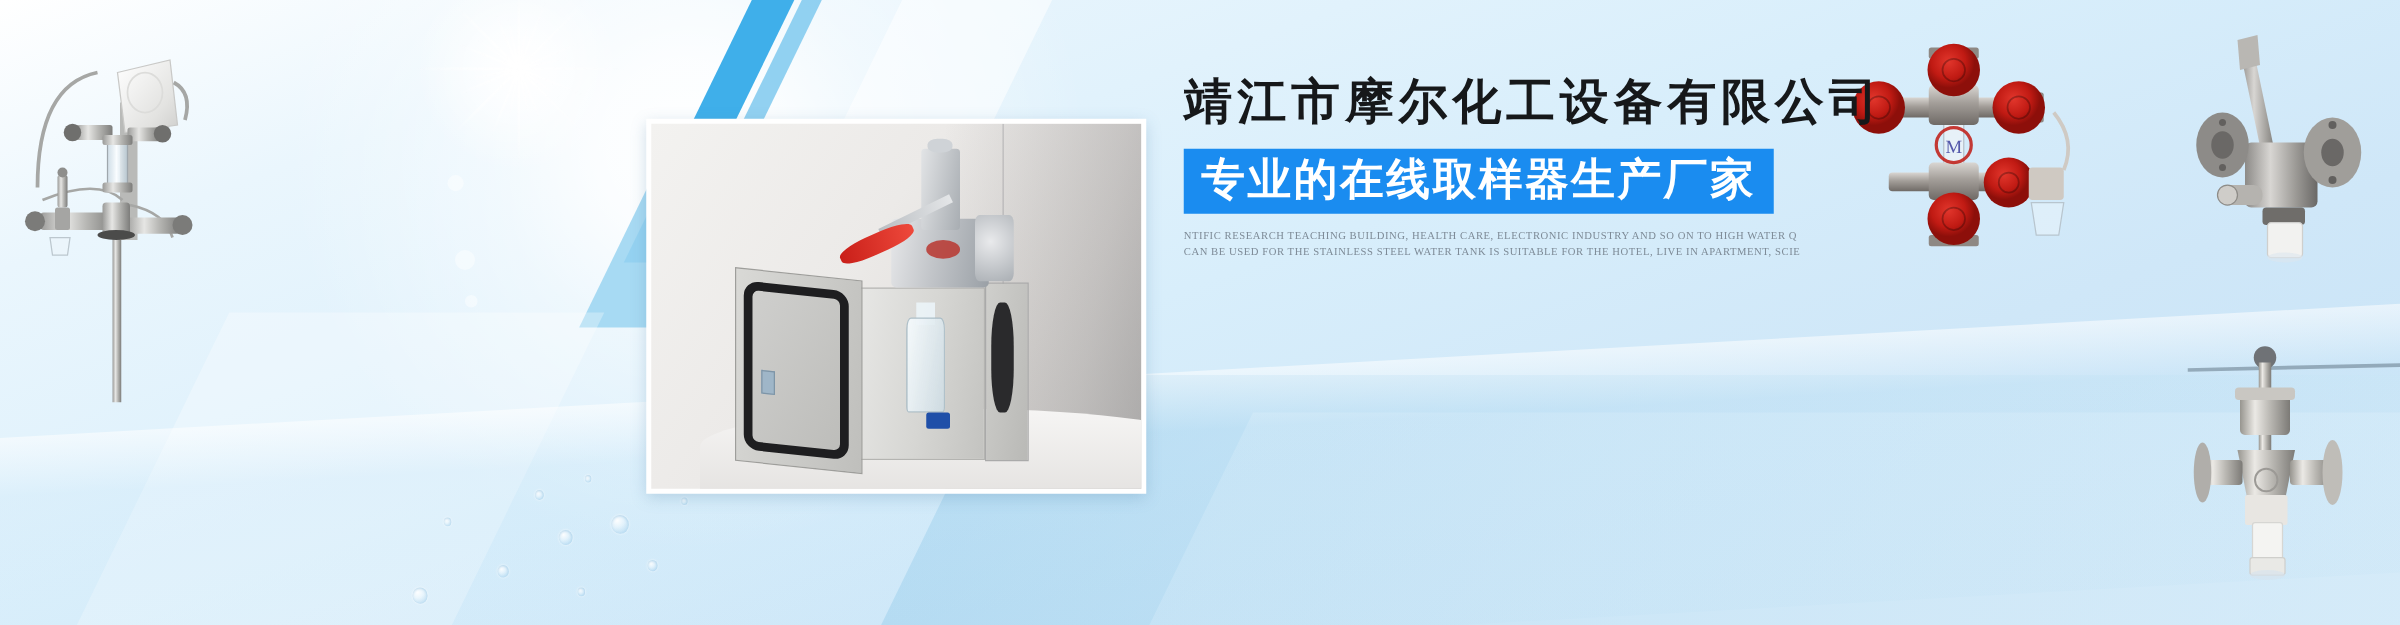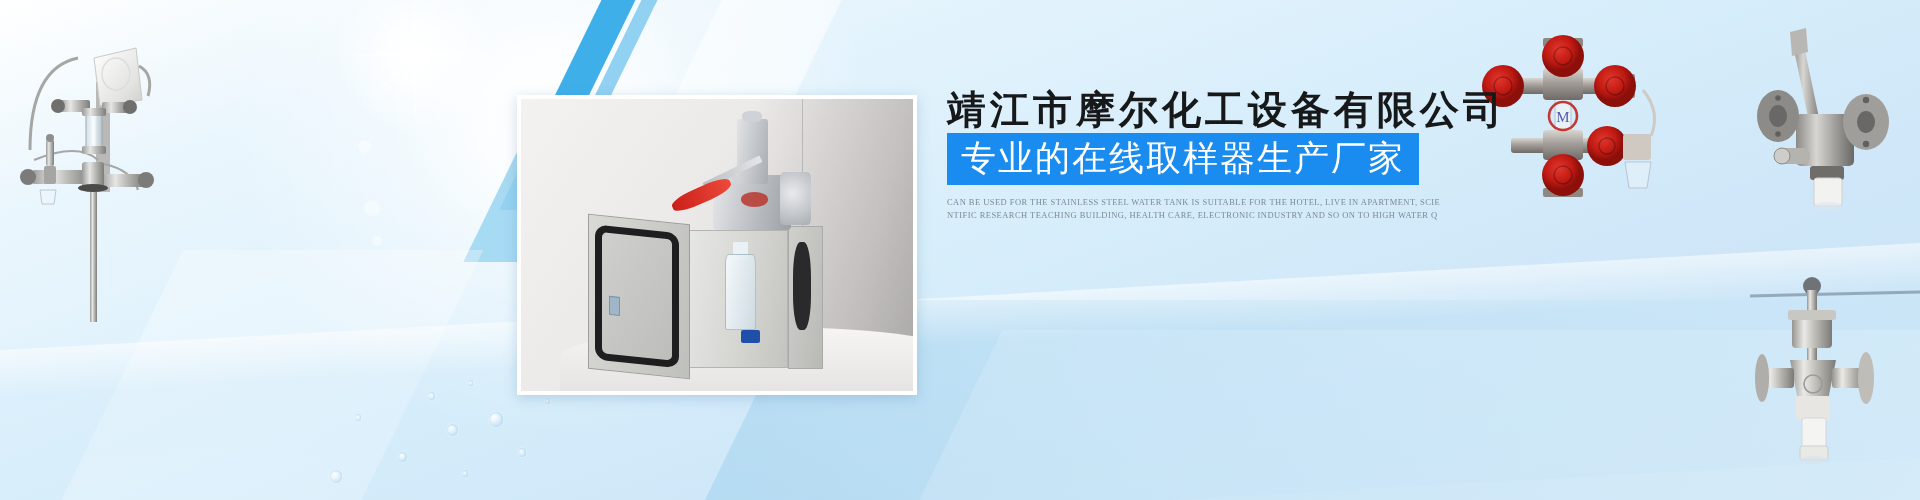--- a/index.html
+++ b/index.html
@@ -218,37 +218,38 @@
     background:linear-gradient(100deg,#b9bdc1,#e4e6e8);
     transform:rotate(-26deg);
   }
   .label-plate{
     position:absolute; left:56%; top:32%; width:7%; height:5%;
     background:#b9362f; border-radius:50%;
     opacity:.85;
   }
 
   
-  .copy{ position:absolute; left:947px; top:88px; width:720px; }
+  .copy{ position:absolute; left:947px; top:60px; width:720px; }
 
   .company{
     font-family:"Liberation Serif", serif;
     font-size:39px;
     font-weight:700;
     letter-spacing:4px;
     color:#16181a;
     line-height:1.15;
     white-space:nowrap;
   }
   .hl-primary{
     display:inline-block;
+    margin-top:14px;
     background:#1a8cf0;
     color:#ffffff;
     font-size:35px;
-    font-weight:400;
+    font-weight:700;
     letter-spacing:2px;
     padding:6px 14px 8px 14px;
     line-height:1.08;
     white-space:nowrap;
   }
   .subline{
     margin-top:15px;
     font-size:25px;
     font-weight:400;
     letter-spacing:1px;
@@ -555,19 +556,19 @@
 
   <div class="copy">
 
     <div class="company">靖江市摩尔化工设备有限公司</div>
 
     <div><span class="hl-primary">专业的在线取样器生产厂家</span></div>
 
 
 
     <div class="eng">
+      <span>NTIFIC RESEARCH TEACHING BUILDING, HEALTH CARE, ELECTRONIC INDUSTRY AND SO ON TO HIGH WATER Q</span>
       <span>CAN BE USED FOR THE STAINLESS STEEL WATER TANK IS SUITABLE FOR THE HOTEL, LIVE IN APARTMENT, SCIE</span>
-      <span>NTIFIC RESEARCH TEACHING BUILDING, HEALTH CARE, ELECTRONIC INDUSTRY AND SO ON TO HIGH WATER Q</span>
     </div>
   </div>
 
 
 </div>
 
 </body></html>

